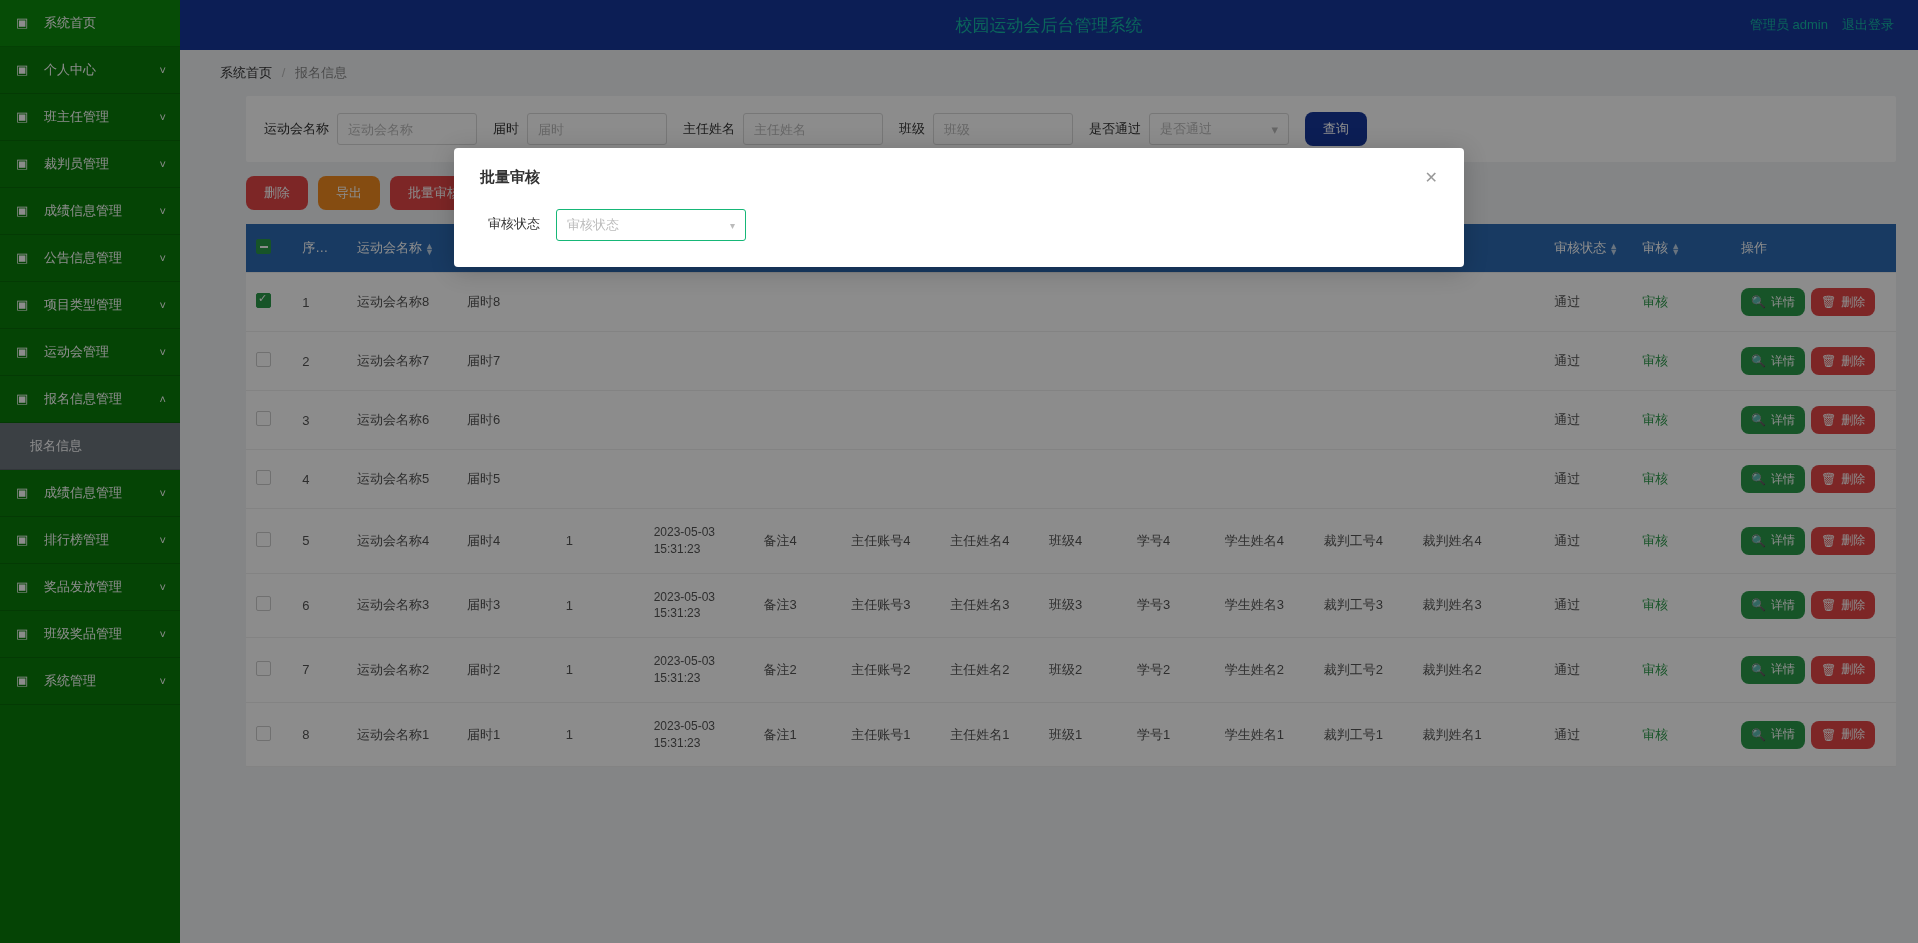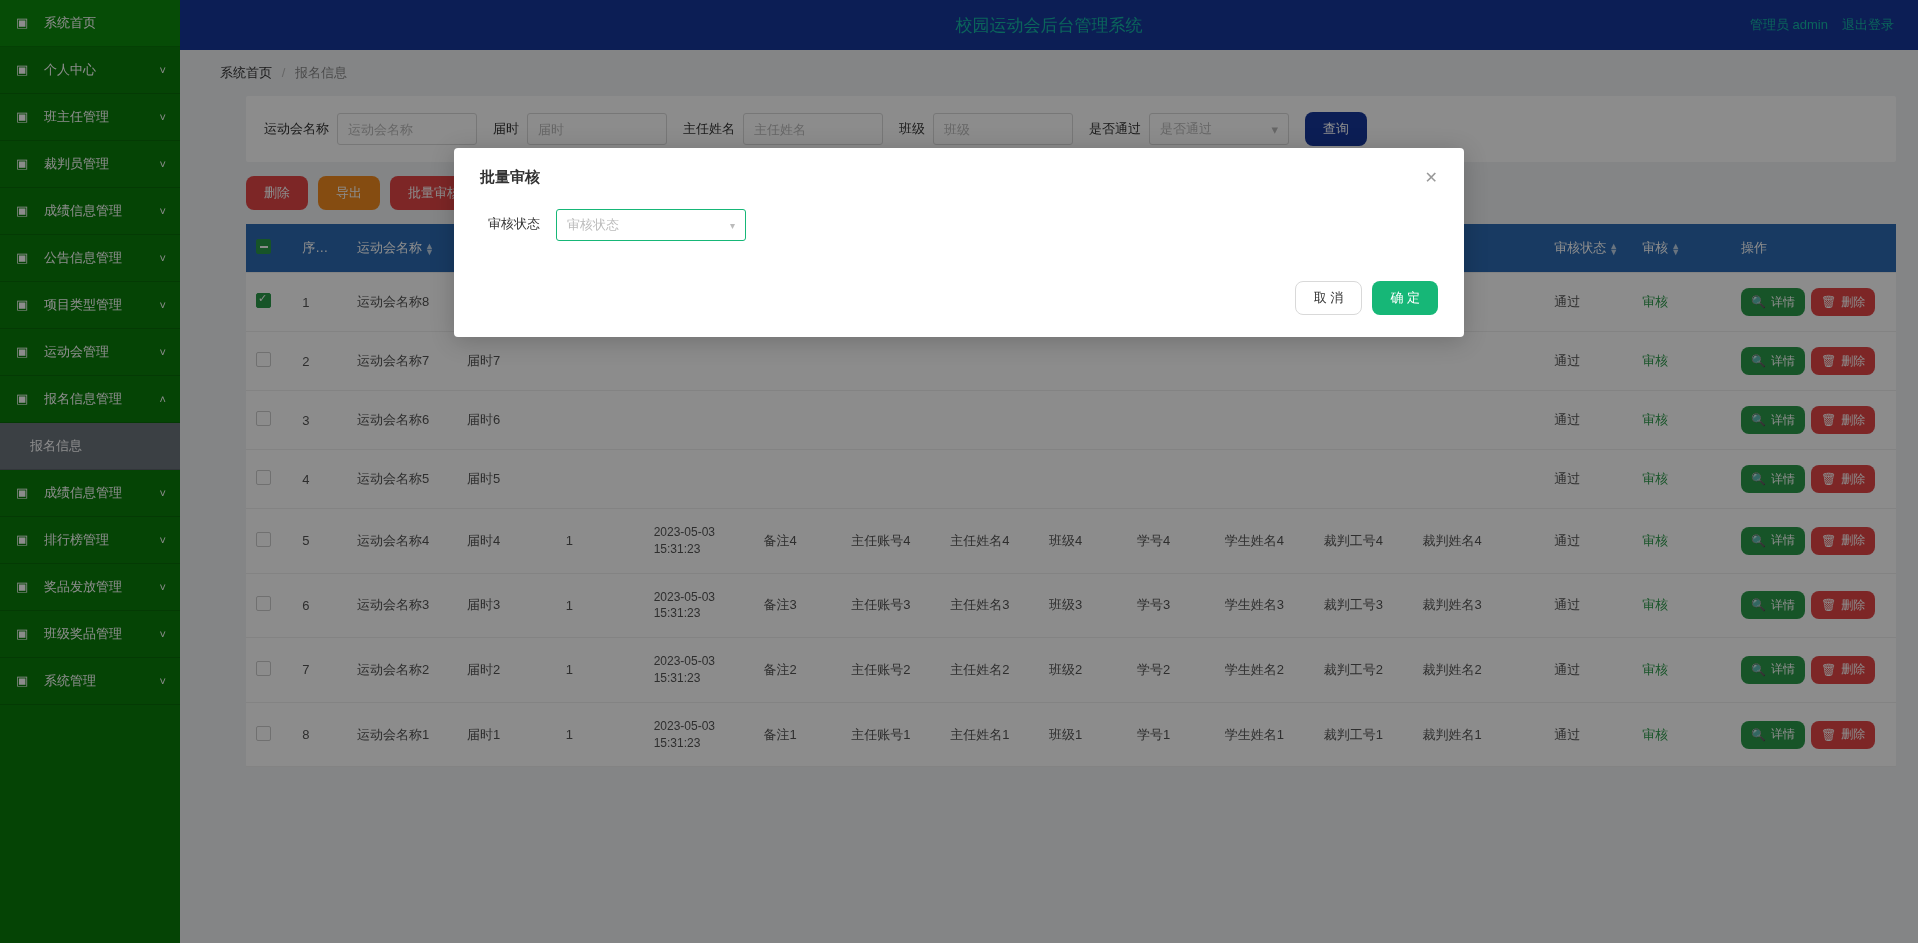--- a/index.html
+++ b/index.html
@@ -447,19 +447,15 @@
         <div class="form-row">
           <label>审核状态</label>
           <div class="ctrl">
             <div class="select-active">
               <span>审核状态</span>
               <span class="arr">▾</span>
             </div>
           </div>
         </div>
       </div>
-      <div class="modal-foot">
-        <button class="btn btn-ghost">取 消</button>
-        <button class="btn btn-green2">确 定</button>
-      </div>
     </div>
   </div>
 </div>
 
 </body></html>

